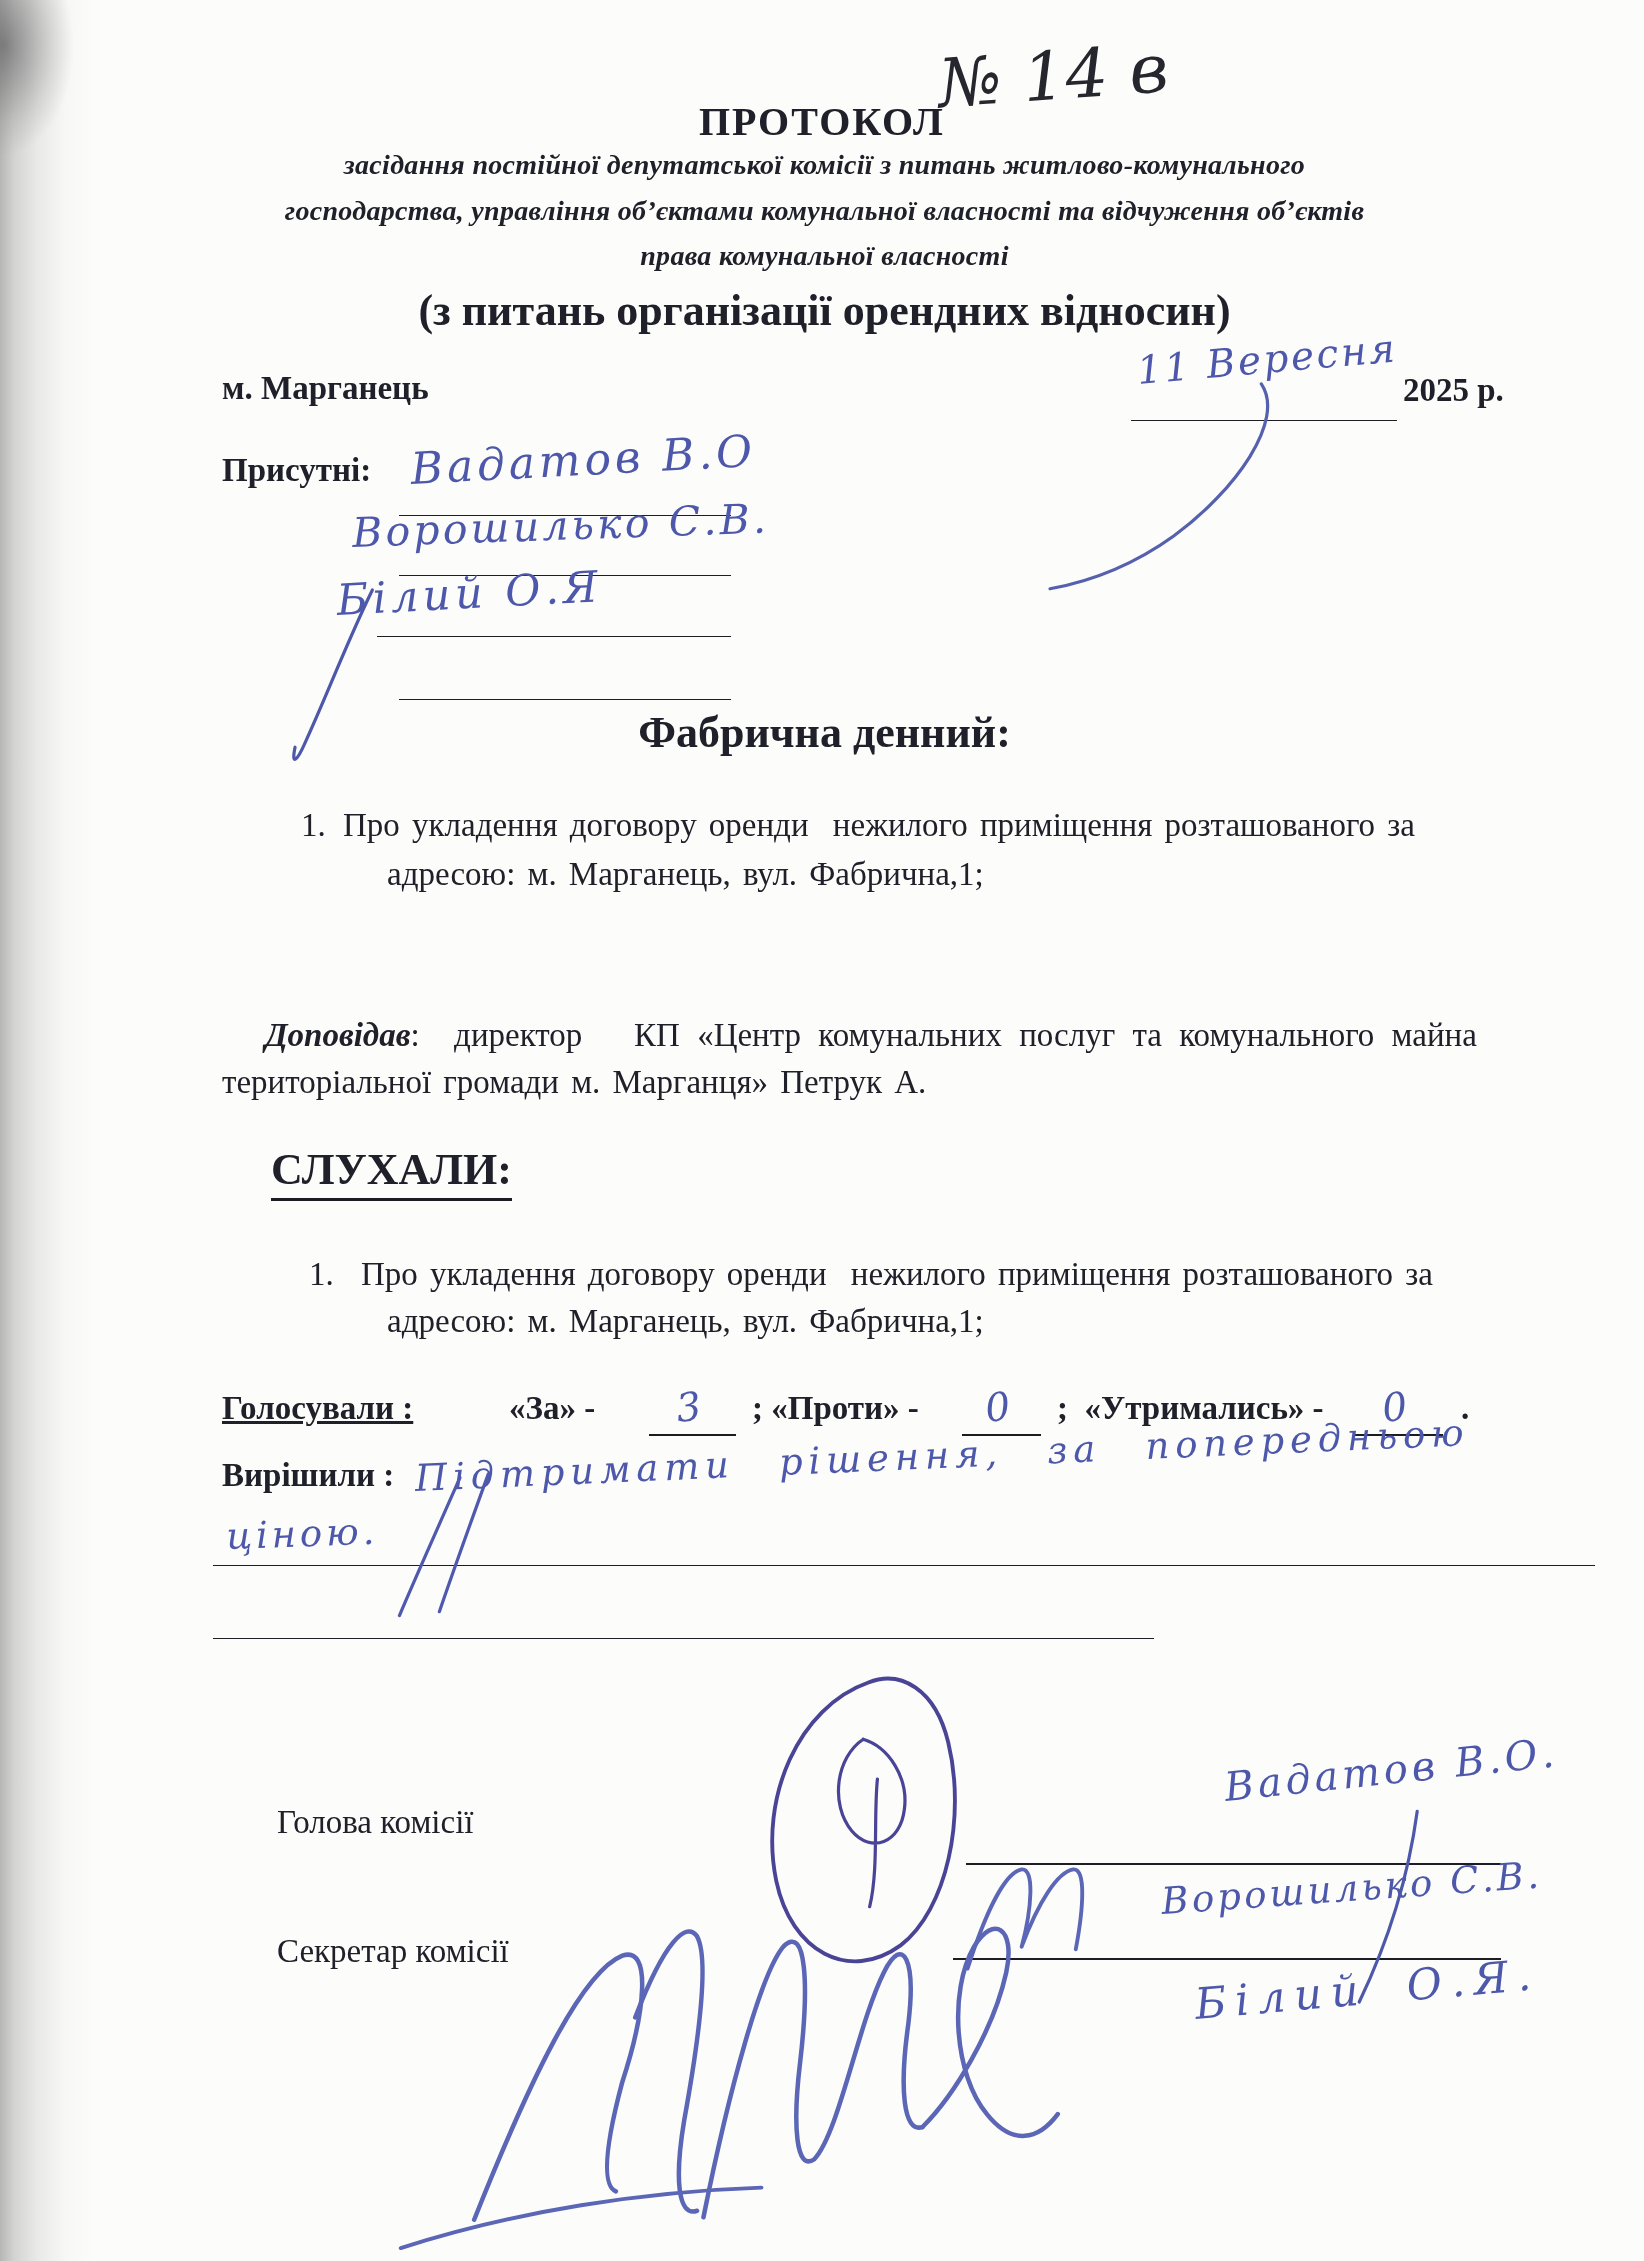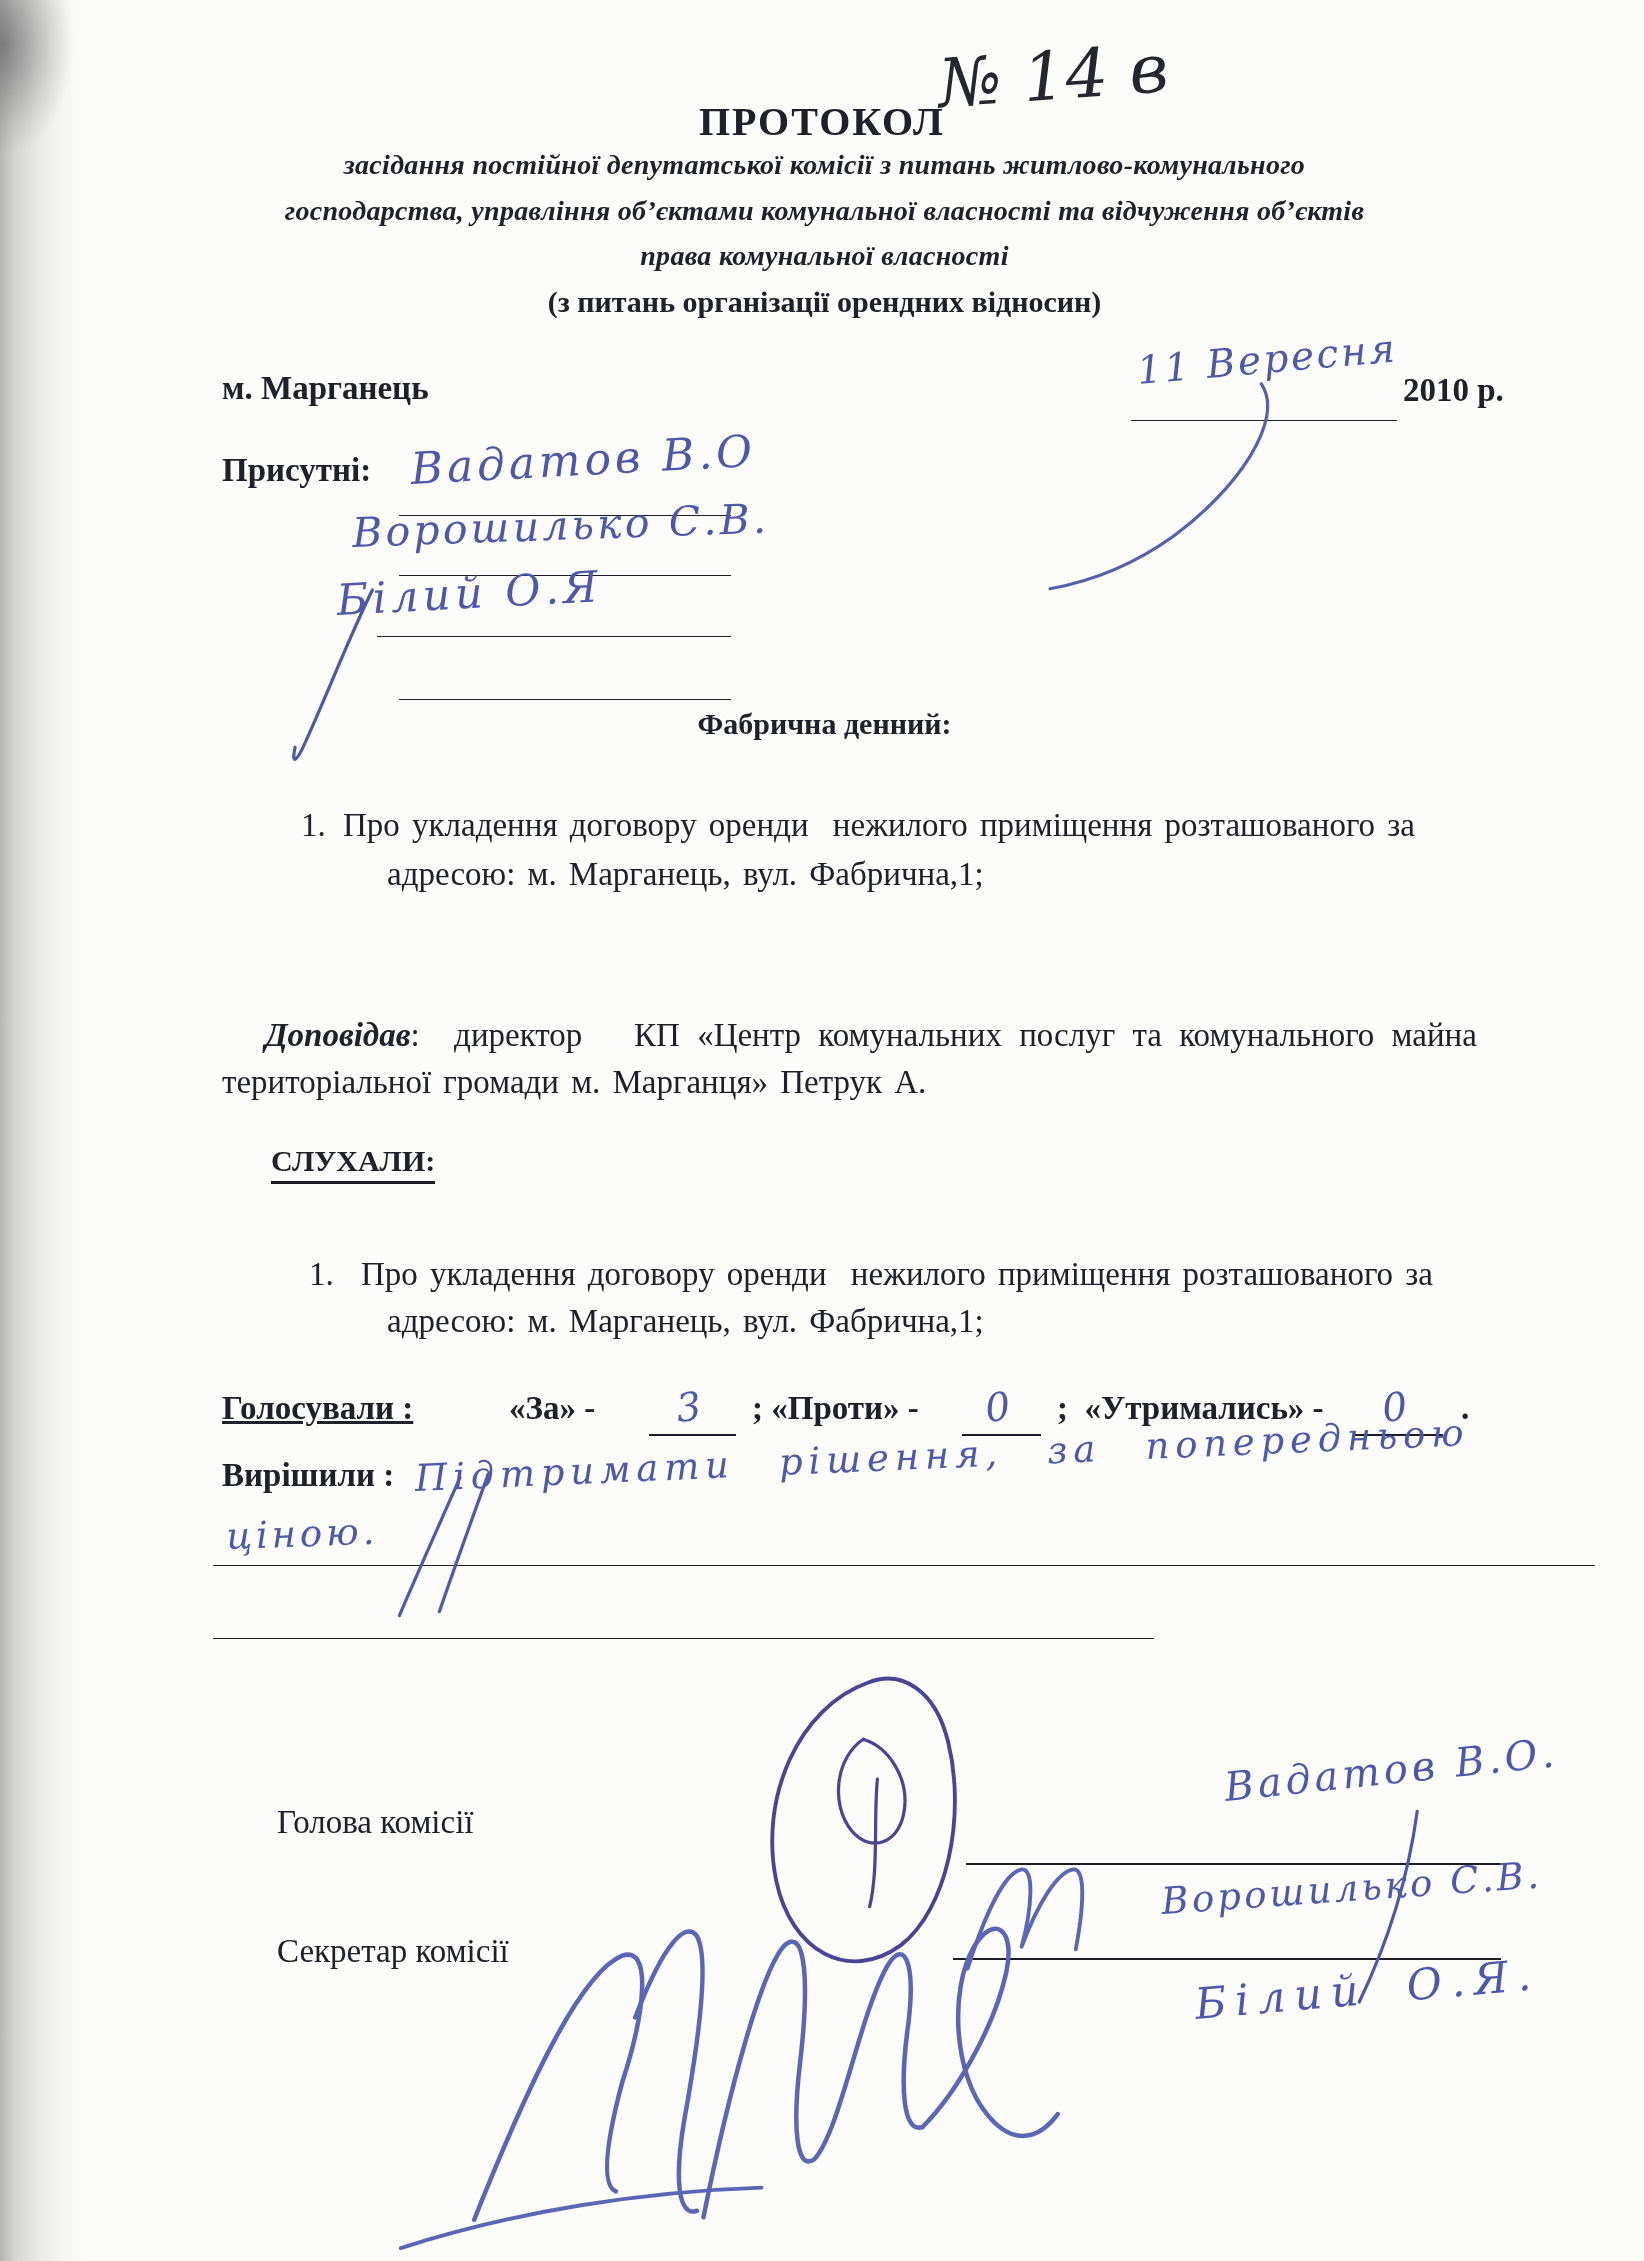--- a/index.html
+++ b/index.html
@@ -19,41 +19,41 @@
     font-family:"DejaVu Serif",serif;font-style:italic;color:#4d58ab;
     transform-origin:left bottom;white-space:nowrap;
   }
   .hw-dark{color:#26262e;}
   .uline{position:absolute;height:0;border-top:1.9px solid #1d1d24;}
   .uline-thick{border-top-width:2.6px;}
   .blank{position:absolute;border-bottom:2.6px solid #1b1b22;text-align:center;}
   .vote{display:inline-block;font-size:39px;transform:rotate(-7deg);letter-spacing:1.3px;}
   .title{font-size:40px;font-weight:bold;letter-spacing:1.9px;}
   .subtitle{font-size:28px;font-weight:bold;font-style:italic;letter-spacing:0.3px;}
-  .h-bold{font-size:30px;font-weight:bold;}
+  .h-bold{font-size:44px;font-weight:bold;}
   .body-txt{word-spacing:3.9px;}
   .sig-stroke{fill:none;stroke-linecap:round;stroke-linejoin:round;}
 </style>
 </head>
 <body>
 
 <div class="page">
 
   <div class="abs title" style="left:699px;top:98px;">ПРОТОКОЛ</div>
   <div class="abs hw hw-dark" style="left:941px;top:45px;font-size:67px;transform:rotate(-4deg);">№ 14 в</div>
 
   <div class="abs subtitle center-block" style="top:149px;">засідання постійної депутатської комісії з питань житлово-комунального</div>
   <div class="abs subtitle center-block" style="top:195px;">господарства, управління об’єктами комунальної власності та відчуження об’єктів</div>
   <div class="abs subtitle center-block" style="top:240px;">права комунальної власності</div>
   <div class="abs h-bold center-block" style="top:285px;">(з питань організації орендних відносин)</div>
 
   <div class="abs b" style="left:222px;top:370px;">м. Марганець</div>
   <div class="uline" style="left:1131px;top:420px;width:266px;"></div>
   <div class="abs hw" style="left:1139px;top:348px;font-size:39px;transform:rotate(-5deg);letter-spacing:2.6px;">11 Вересня</div>
-  <div class="abs b" style="left:1403px;top:372px;">2010 р.</div>
+  <div class="abs b" style="left:1403px;top:372px;">2025 р.</div>
 
   <div class="abs b" style="left:222px;top:452px;">Присутні:</div>
   <div class="uline" style="left:399px;top:515px;width:332px;"></div>
   <div class="uline" style="left:399px;top:575px;width:332px;"></div>
   <div class="uline" style="left:377px;top:636px;width:354px;"></div>
   <div class="uline" style="left:399px;top:699px;width:332px;"></div>
 
   <div class="abs hw" style="left:412px;top:443px;font-size:44px;transform:rotate(-3deg);letter-spacing:3.9px;">Вадатов В.О</div>
   <div class="abs hw" style="left:353px;top:509px;font-size:41px;transform:rotate(-2deg);letter-spacing:3.2px;">Ворошилько С.В.</div>
   <div class="abs hw" style="left:338px;top:575px;font-size:43px;transform:rotate(-3deg);letter-spacing:4.5px;">Білий О.Я</div>

